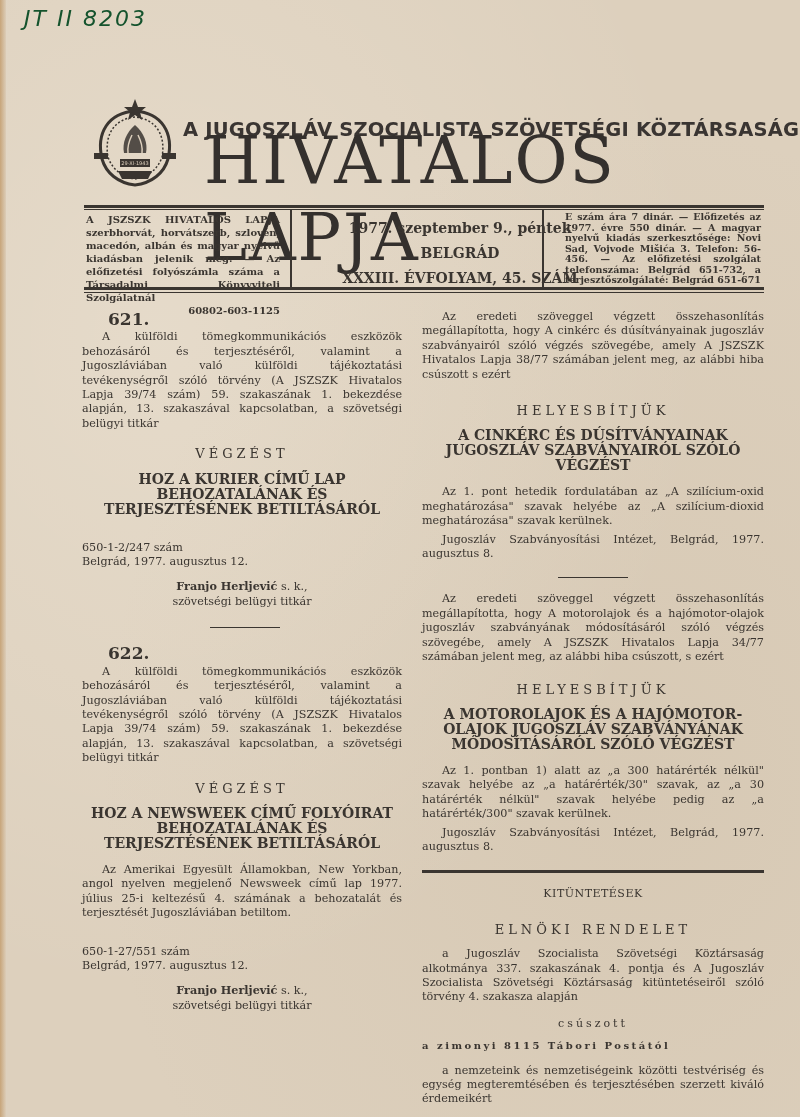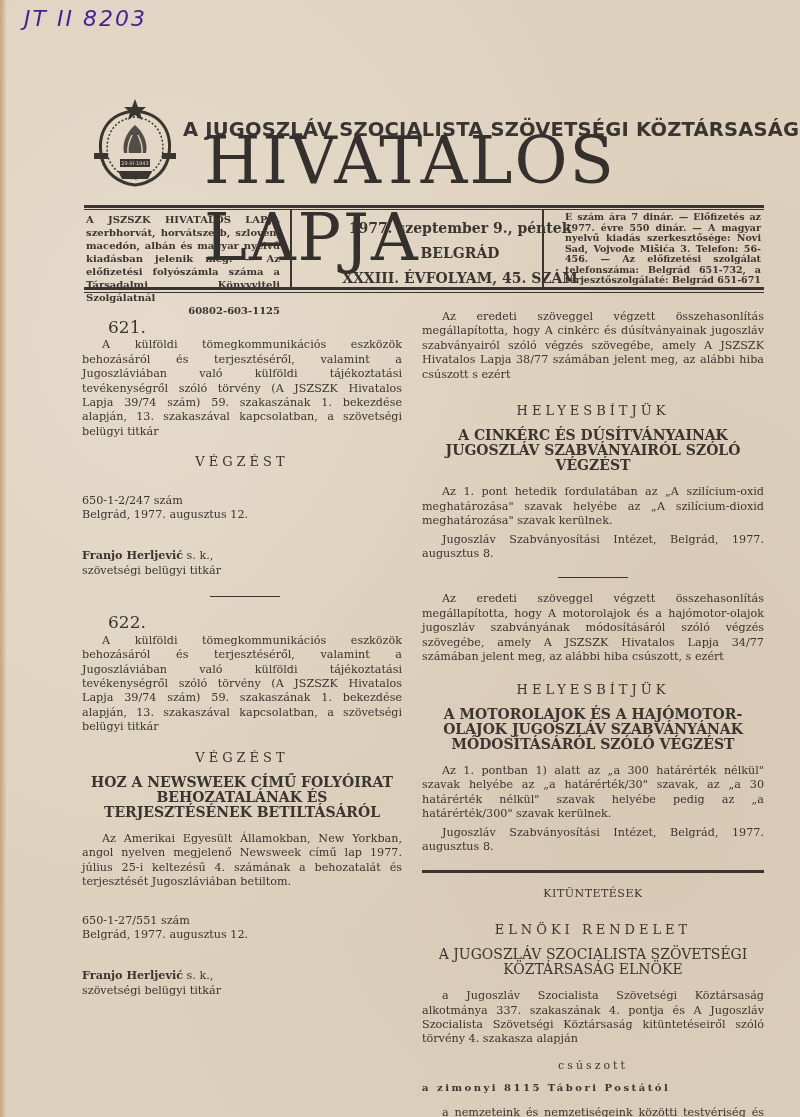--- a/index.html
+++ b/index.html
@@ -13,21 +13,21 @@
     color: #3a3530;
     position: relative;
   }
   .left-edge {
     position: absolute; left: 0; top: 0; width: 6px; height: 1117px;
     background: linear-gradient(to right, #c7a57a, #dccdb8);
   }
   .handwriting {
     position: absolute; left: 24px; top: 6px;
     font-family: "DejaVu Sans", sans-serif; font-style: italic;
-    font-size: 22px; color: #4c1d95; letter-spacing: 2px;
+    font-size: 22px; color: #14532d; letter-spacing: 2px;
   }
   .emblem { position: absolute; left: 90px; top: 97px; width: 90px; height: 95px; }
   .masthead-sub {
     position: absolute; left: 183px; top: 118px;
     font-family: "DejaVu Sans", sans-serif; font-weight: bold;
     font-size: 19.5px; letter-spacing: 0.2px; color: #3a3532;
   }
   .masthead-title {
     position: absolute; left: 204px; top: 122px;
     font-family: "DejaVu Serif", serif; font-size: 66px;
@@ -47,33 +47,33 @@
     font-size: 14px; font-weight: bold; padding-left: 44px;
   }
   .info-mid div { margin-bottom: 9px; }
   .info-right {
     position: absolute; left: 565px; top: 212px; width: 196px;
     font-size: 9.5px; line-height: 10.5px; font-weight: bold; text-align: justify;
   }
   .col { position: absolute; font-size: 11.2px; line-height: 14.4px; }
   .col-left { left: 82px; top: 312px; width: 320px; }
   .col-right { left: 422px; top: 310px; width: 342px; }
-  .num { font-size: 17px; font-weight: normal; margin: 8px 0 4px 26px; }
+  .num { font-size: 17px; font-weight: bold; margin: 0 0 4px 26px; }
   p { margin: 0; text-align: justify; }
   .indent { text-indent: 20px; }
   .spaced-title {
     text-align: center; font-weight: normal; letter-spacing: 4px; font-size: 13px;
     margin: 16px 0 10px;
   }
   .subhead {
     text-align: center; font-weight: bold; font-size: 14px; line-height: 15px;
     margin-bottom: 12px;
   }
   .ref { margin-top: 24px; }
-  .sig { text-align: left; margin-top: 26px; }
+  .sig { text-align: center; margin-top: 10px; }
   .sig b { font-weight: bold; }
   .short-rule { width: 70px; height: 1px; background: #3a3530; margin: 16px auto 14px; }
   .kit-title { text-align: center; font-size: 11px; margin: 14px 0 8px; letter-spacing: 0.5px; }
   .spaced-small { text-align: center; letter-spacing: 3px; font-size: 11px; margin: 12px 0 6px; }
   .spaced-left { letter-spacing: 2.5px; font-weight: bold; font-size: 10px; margin: 8px 0 10px; }
 </style>
 </head>
 <body>
 
 <div class="left-edge"></div>
@@ -112,20 +112,21 @@
   <div>BELGRÁD</div>
   <div>XXXIII. ÉVFOLYAM, 45. SZÁM</div>
 </div>
 <div class="info-right">E szám ára 7 dinár. — Előfizetés az 1977. évre 550 dinár. — A magyar nyelvű kiadás szerkesztősége: Novi Sad, Vojvode Mišića 3. Telefon: 56-456. — Az előfizetési szolgálat telefonszáma: Belgrád 651-732, a terjesztőszolgálaté: Belgrád 651-671</div>
 
 <div class="col col-left">
   <section>
     <div class="num">621.</div>
     <p class="indent">A külföldi tömegkommunikációs eszközök behozásáról és terjesztéséről, valamint a Jugoszláviában való külföldi tájékoztatási tevékenységről szóló törvény (A JSZSZK Hivatalos Lapja 39/74 szám) 59. szakaszának 1. bekezdése alapján, 13. szakaszával kapcsolatban, a szövetségi belügyi titkár</p>
     <div class="spaced-title">VÉGZÉST</div>
+    <div class="subhead">HOZ A KURIER CÍMŰ LAP BEHOZATALÁNAK ÉS TERJESZTÉSÉNEK BETILTÁSÁRÓL</div>
     <div class="ref">
       <div>650-1-2/247 szám</div>
       <div>Belgrád, 1977. augusztus 12.</div>
     </div>
     <div class="sig">
       <div><b>Franjo Herljević</b> <span>s. k.,</span></div>
       <div>szövetségi belügyi titkár</div>
     </div>
   </section>
   <div class="short-rule" style="margin:18px 0 18px 128px;"></div>
@@ -159,19 +160,18 @@
     <p class="indent">Az eredeti szöveggel végzett összehasonlítás megállapította, hogy A motorolajok és a hajómotor-olajok jugoszláv szabványának módosításáról szóló végzés szövegébe, amely A JSZSZK Hivatalos Lapja 34/77 számában jelent meg, az alábbi hiba csúszott, s ezért</p>
     <div class="spaced-title" style="margin-top:18px;">HELYESBÍTJÜK</div>
     <div class="subhead">A MOTOROLAJOK ÉS A HAJÓMOTOR-OLAJOK JUGOSZLÁV SZABVÁNYÁNAK MÓDOSÍTÁSÁRÓL SZÓLÓ VÉGZÉST</div>
     <p class="indent">Az 1. pontban 1) alatt az „a 300 határérték nélkül" szavak helyébe az „a határérték/30" szavak, az „a 30 határérték nélkül" szavak helyébe pedig az „a határérték/300" szavak kerülnek.</p>
     <p class="indent" style="margin-top:4px;">Jugoszláv Szabványosítási Intézet, Belgrád, 1977. augusztus 8.</p>
   </section>
   <div style="height:3px;background:#3a3530;margin:16px 0 0;"></div>
   <section>
     <div class="kit-title">KITÜNTETÉSEK</div>
     <div class="spaced-title" style="margin-top:21px;">ELNÖKI RENDELET</div>
-    <div class="subhead" style="font-weight:normal;">A JUGOSZLÁV SZOCIALISTA SZÖVETSÉGI KÖZTÁRSASÁG ELNÖKE</div>
     <p class="indent">a Jugoszláv Szocialista Szövetségi Köztársaság alkotmánya 337. szakaszának 4. pontja és A Jugoszláv Szocialista Szövetségi Köztársaság kitüntetéseiről szóló törvény 4. szakasza alapján</p>
     <div class="spaced-small">csúszott</div>
     <div class="spaced-left">a zimonyi 8115 Tábori Postától</div>
     <p class="indent">a nemzeteink és nemzetiségeink közötti testvériség és egység megteremtésében és terjesztésében szerzett kiváló érdemeikért</p>
   </section>
 </div>
 
 </body></html>

